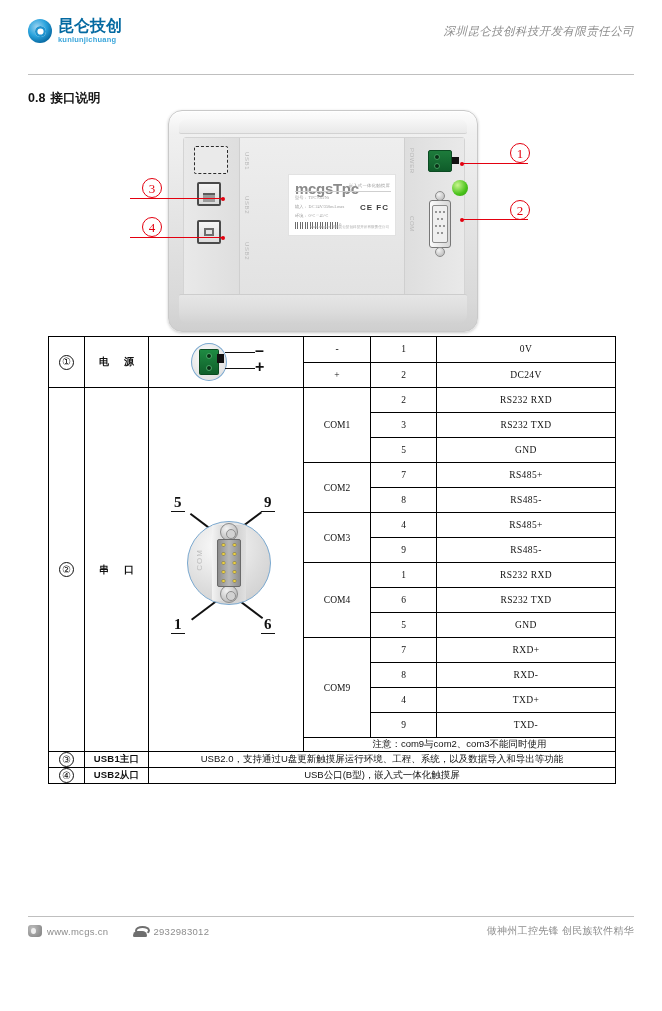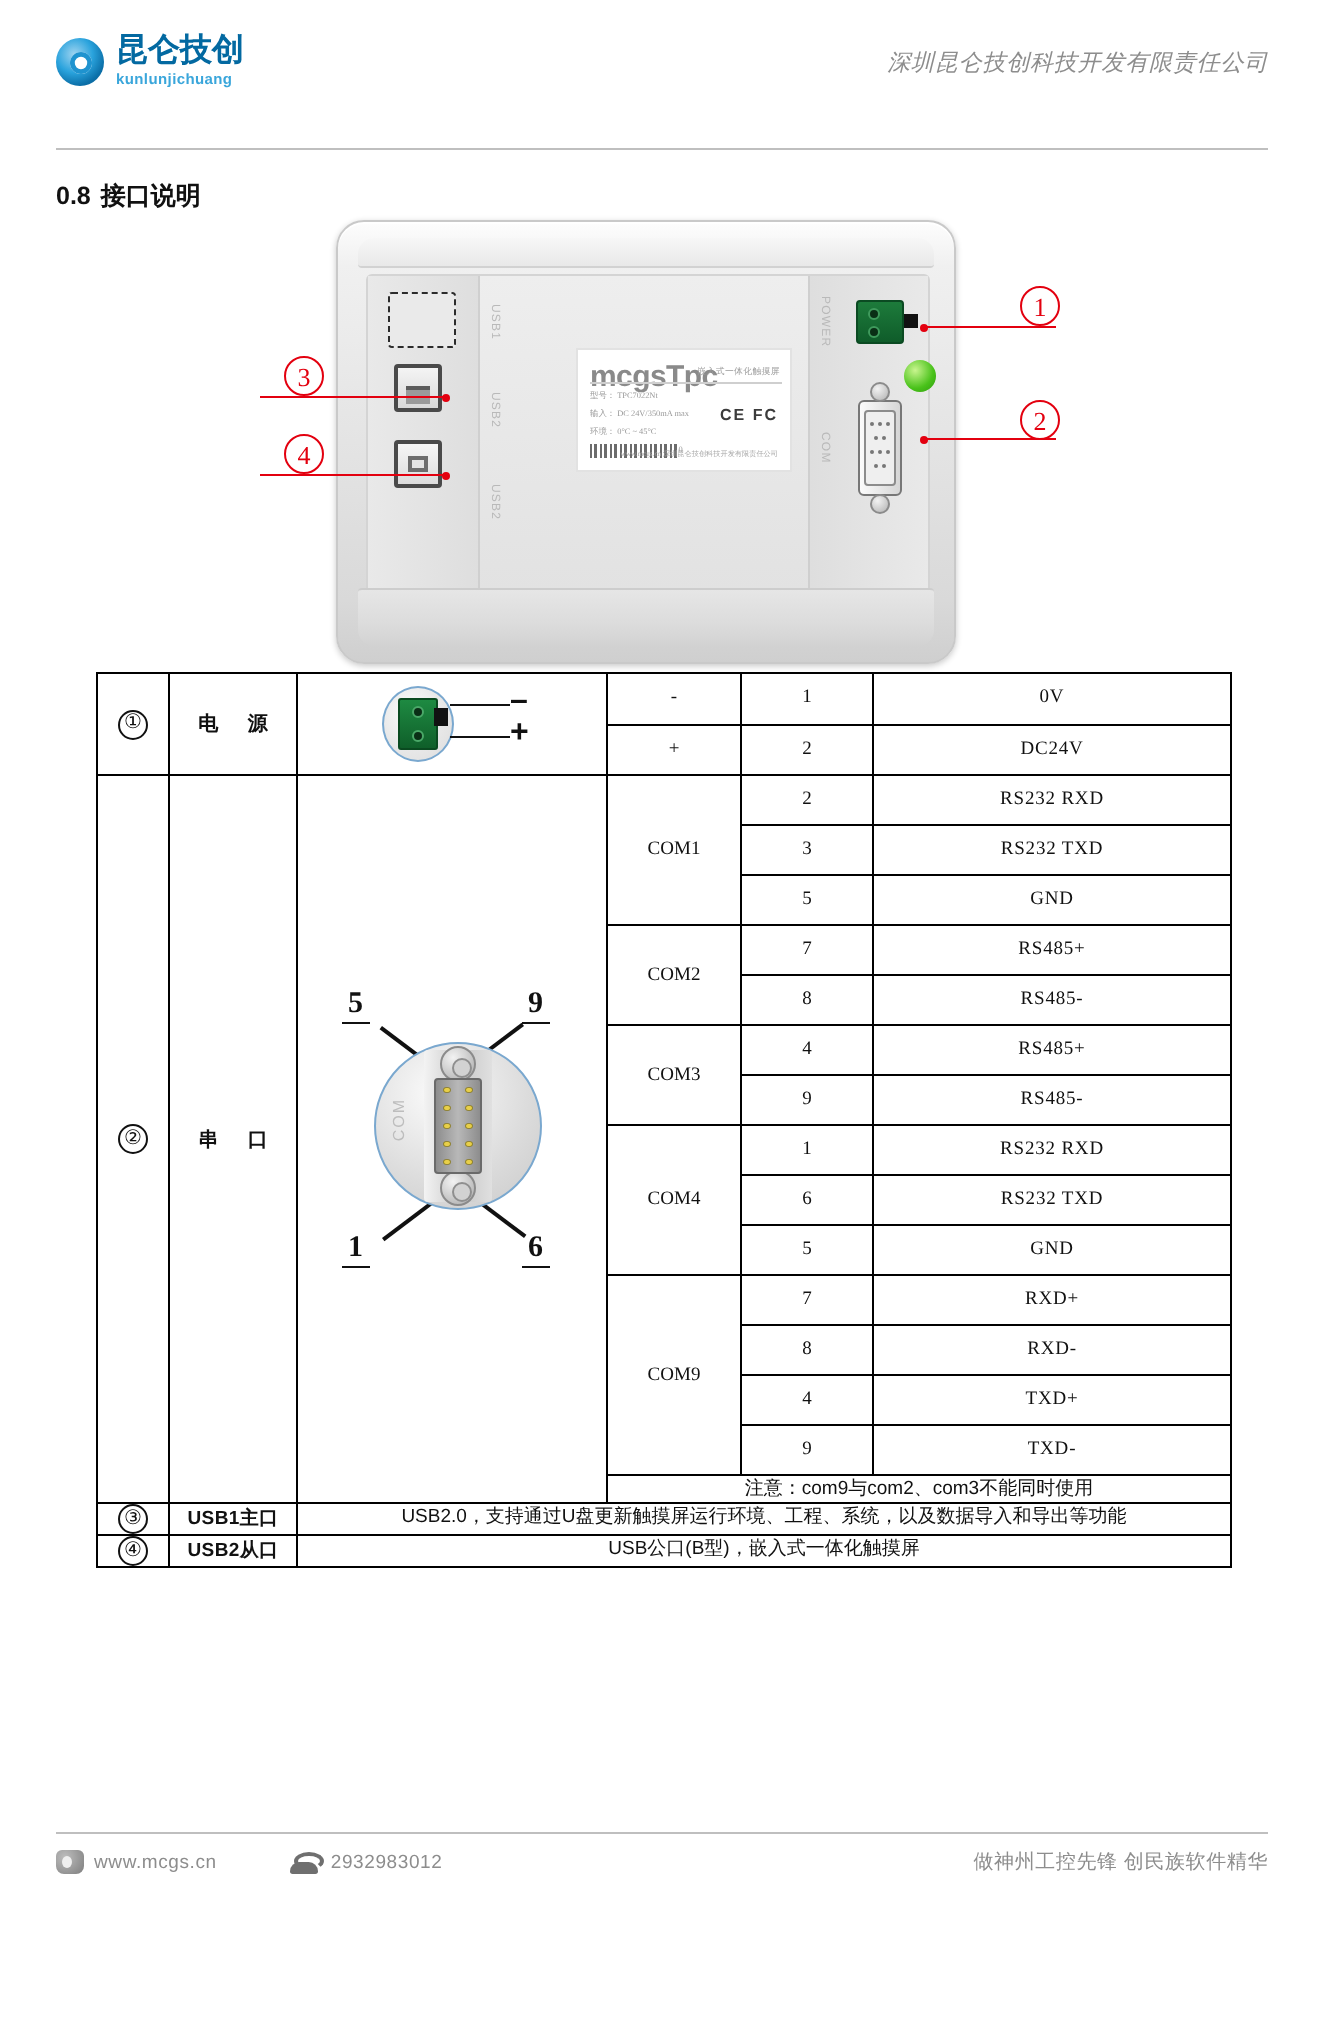--- a/index.html
+++ b/index.html
@@ -363,21 +363,21 @@
 
   
   .page-footer {
     position:absolute; left:28px; top:916px; width:606px;
   }
   .ft-rule { width:606px; height:1px; background:#bfbfbf; }
   .ft-row {
     display:flex; align-items:center; justify-content:space-between;
     padding-top:7px;
   }
-  .ft-left { display:flex; align-items:center; gap:36px; }
+  .ft-left { display:flex; align-items:center; gap:24px; }
   .ft-item { display:flex; align-items:center; gap:5px;
     font-family:"Liberation Sans","DejaVu Sans",sans-serif;
     font-size:9.5px; color:#8d8d8d; letter-spacing:.3px; }
   .ico-globe {
     width:14px; height:12px; border-radius:3px 3px 4px 4px;
     background: radial-gradient(circle at 32% 30%, #bdbdbd, #7e7e7e);
     position:relative; flex:0 0 auto;
   }
   .ico-globe::after{
     content:""; position:absolute; left:3px; top:3px; width:5px; height:6px;

